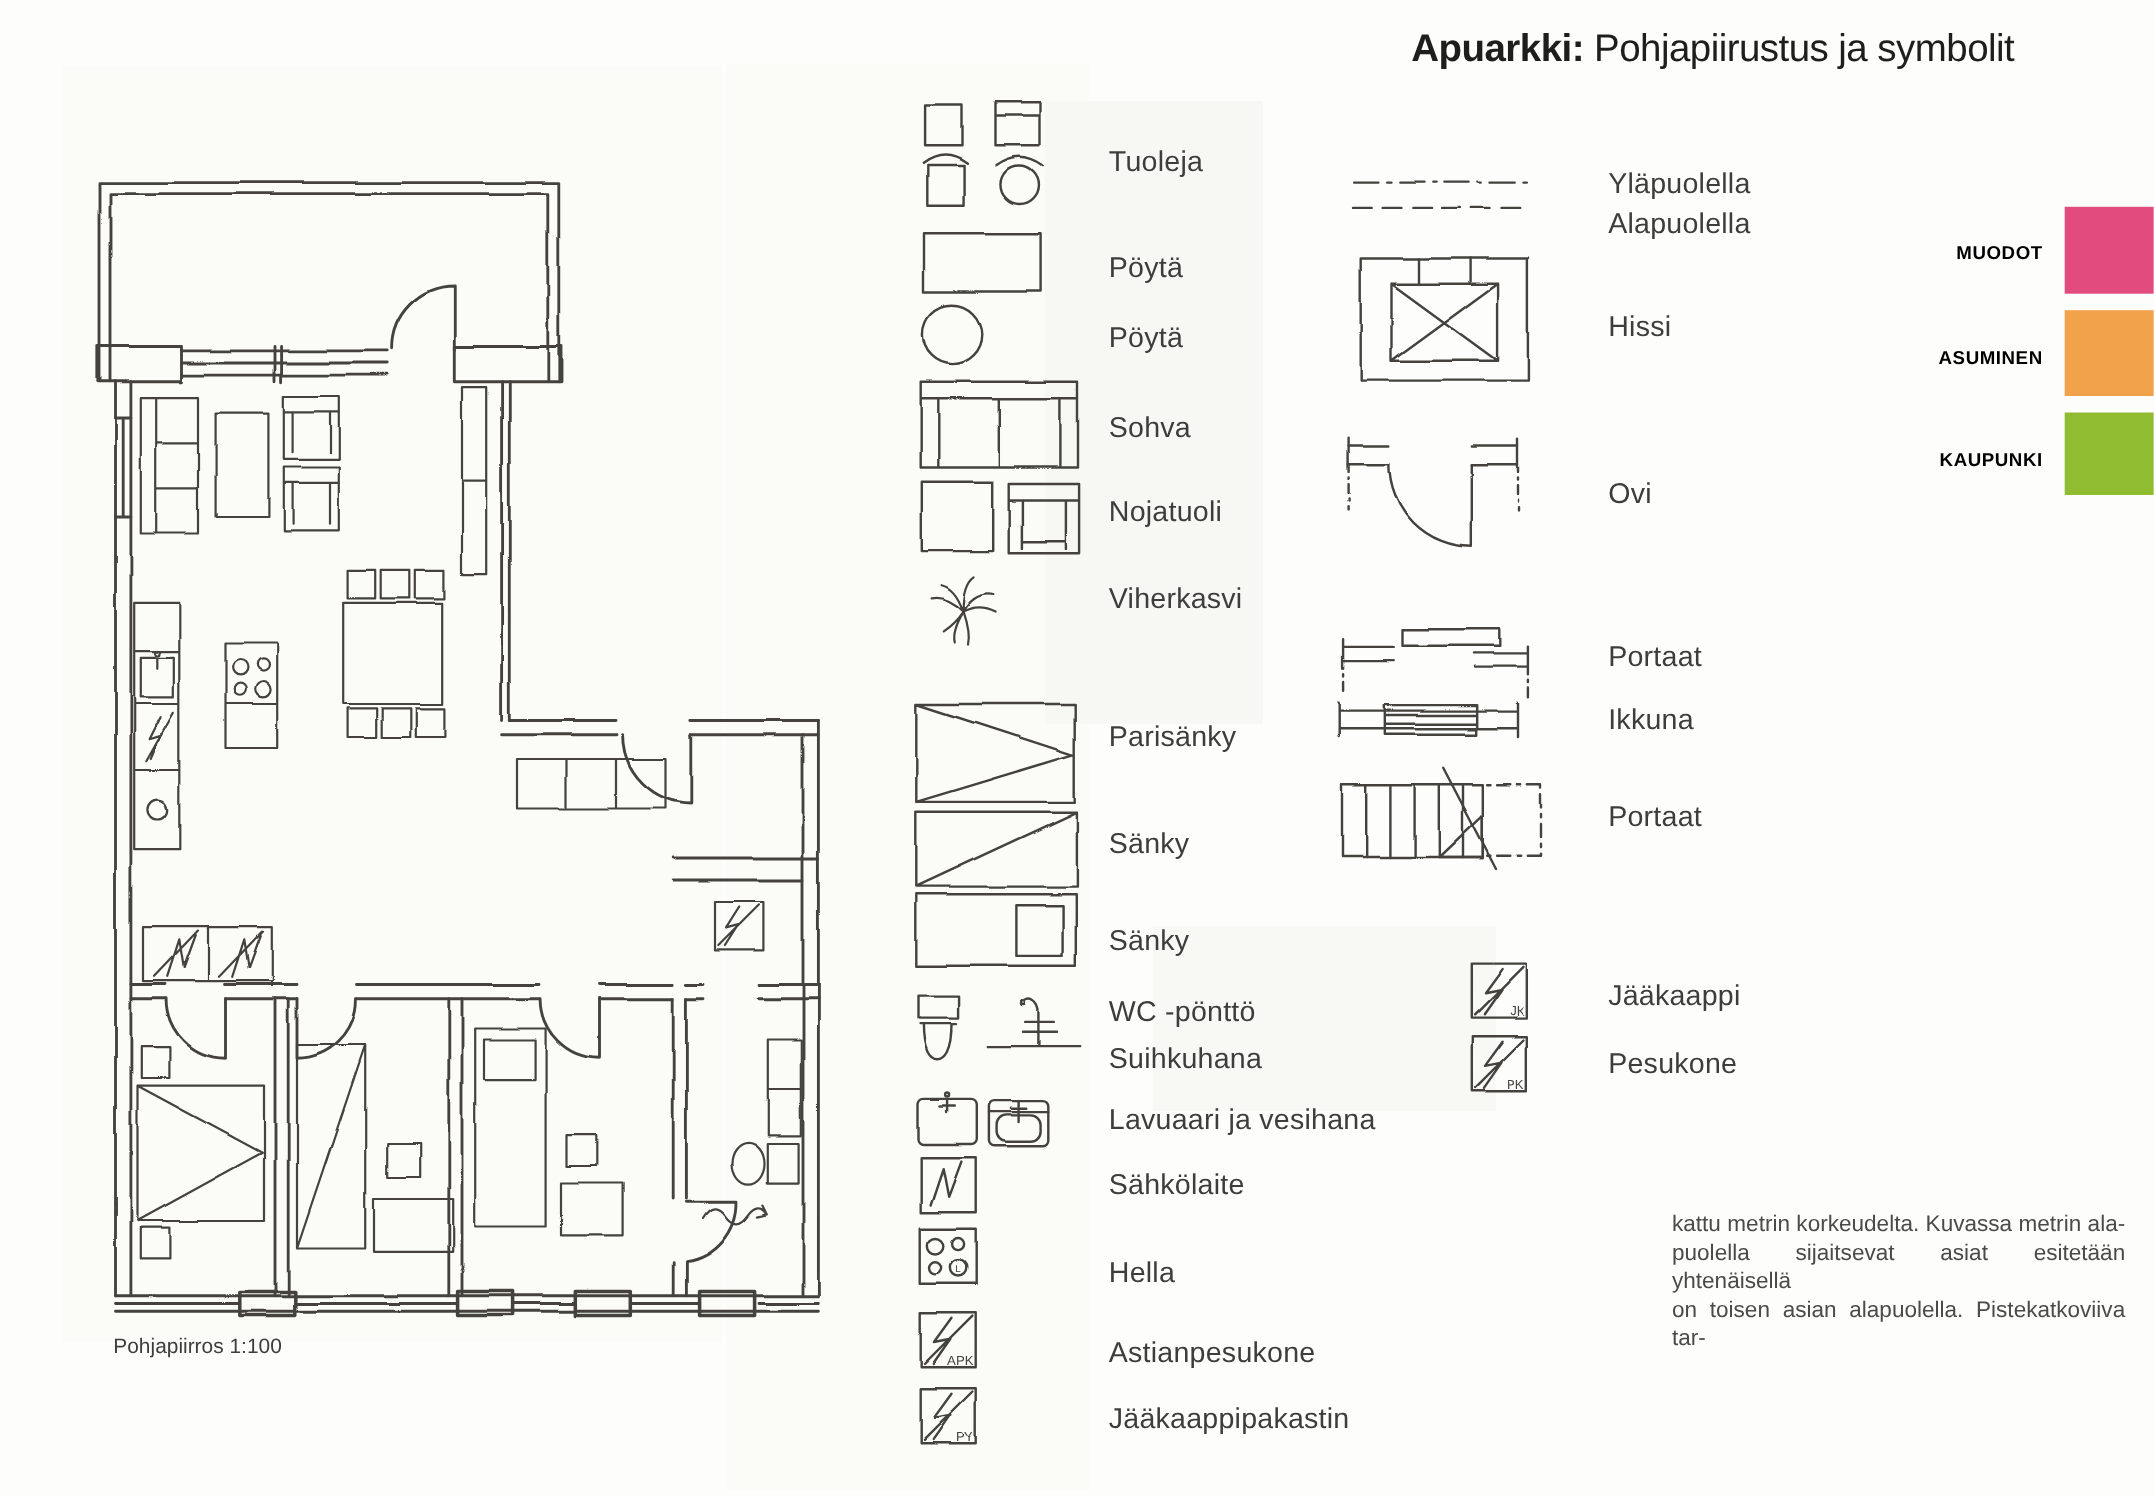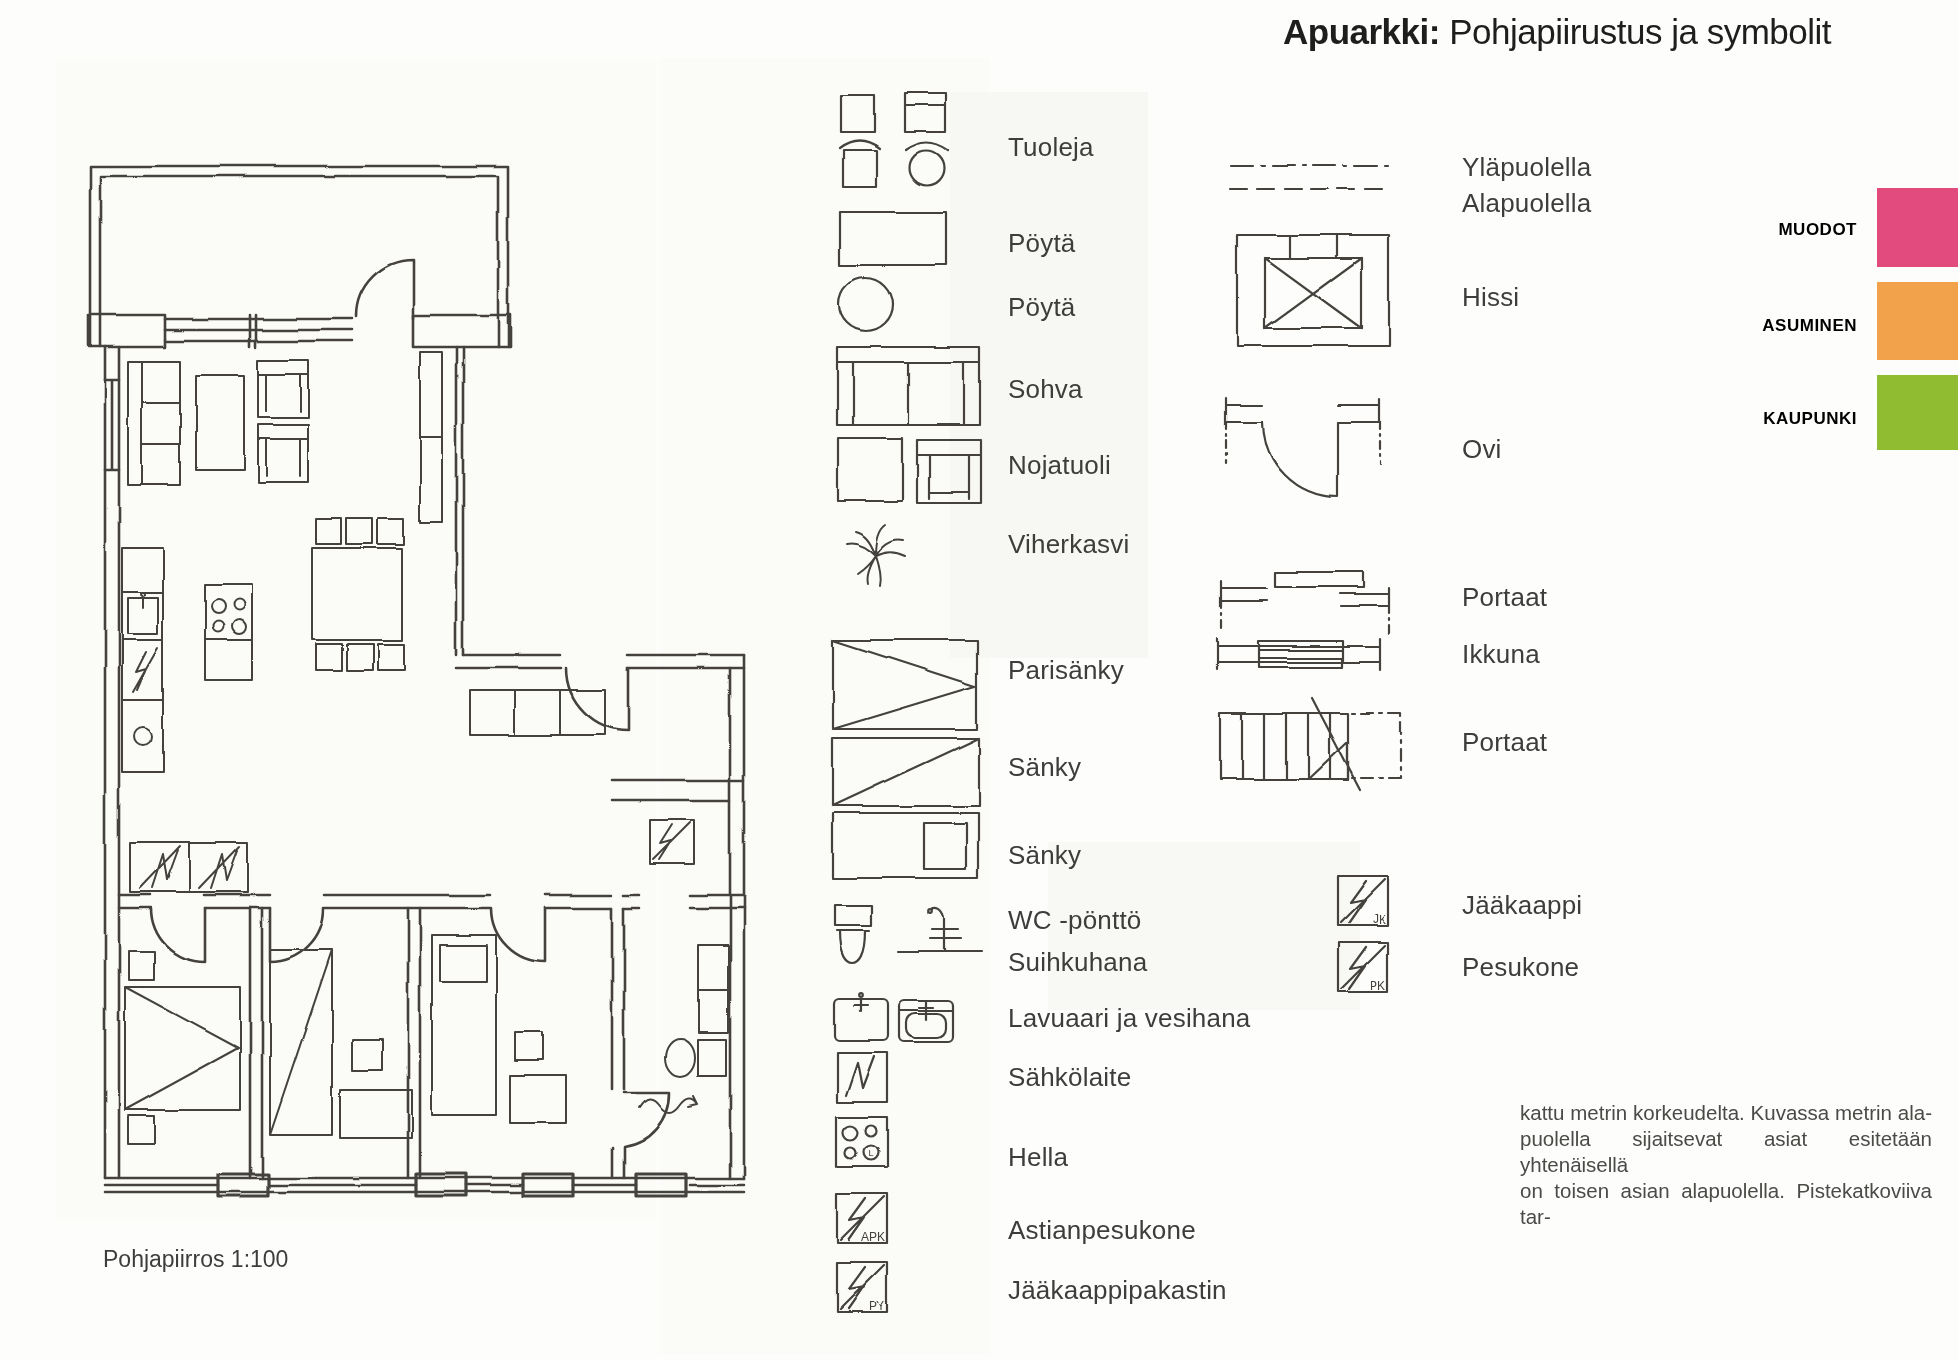--- a/index.html
+++ b/index.html
@@ -5,31 +5,31 @@
   html,body{margin:0;padding:0;}
   body{
     width:1958px;height:1360px;position:relative;overflow:hidden;
     background:#fdfdfc;
     font-family:"Liberation Sans", sans-serif;
     color:#3a3a38;
   }
   .tint{position:absolute;pointer-events:none;}
   .sketch{position:absolute;left:0;top:0;}
   .page-title{
-    position:absolute;left:1283px;top:12px;
+    position:absolute;left:1283px;top:24px;
     font-size:35px;letter-spacing:-0.5px;color:#1e1e1c;white-space:nowrap;
   }
   .page-title .bold{font-weight:bold;}
   .lbl{
     position:absolute;transform:translateY(-50%);
     font-size:26px;color:#3d3d3b;white-space:nowrap;letter-spacing:0.2px;
   }
   .caption{
     position:absolute;left:103px;top:1214px;
-    font-size:23px;color:#3d3d3b;margin-top:32px;
+    font-size:19px;color:#3d3d3b;
   }
   .tag-sq{position:absolute;left:1877px;width:81px;}
   .tag-lbl{
     position:absolute;left:1607px;width:250px;text-align:right;
     transform:translateY(-50%);
     font-weight:bold;font-size:17px;letter-spacing:0.5px;color:#000000;
   }
   .info{
     position:absolute;left:1520px;top:1100px;width:412px;
   }

